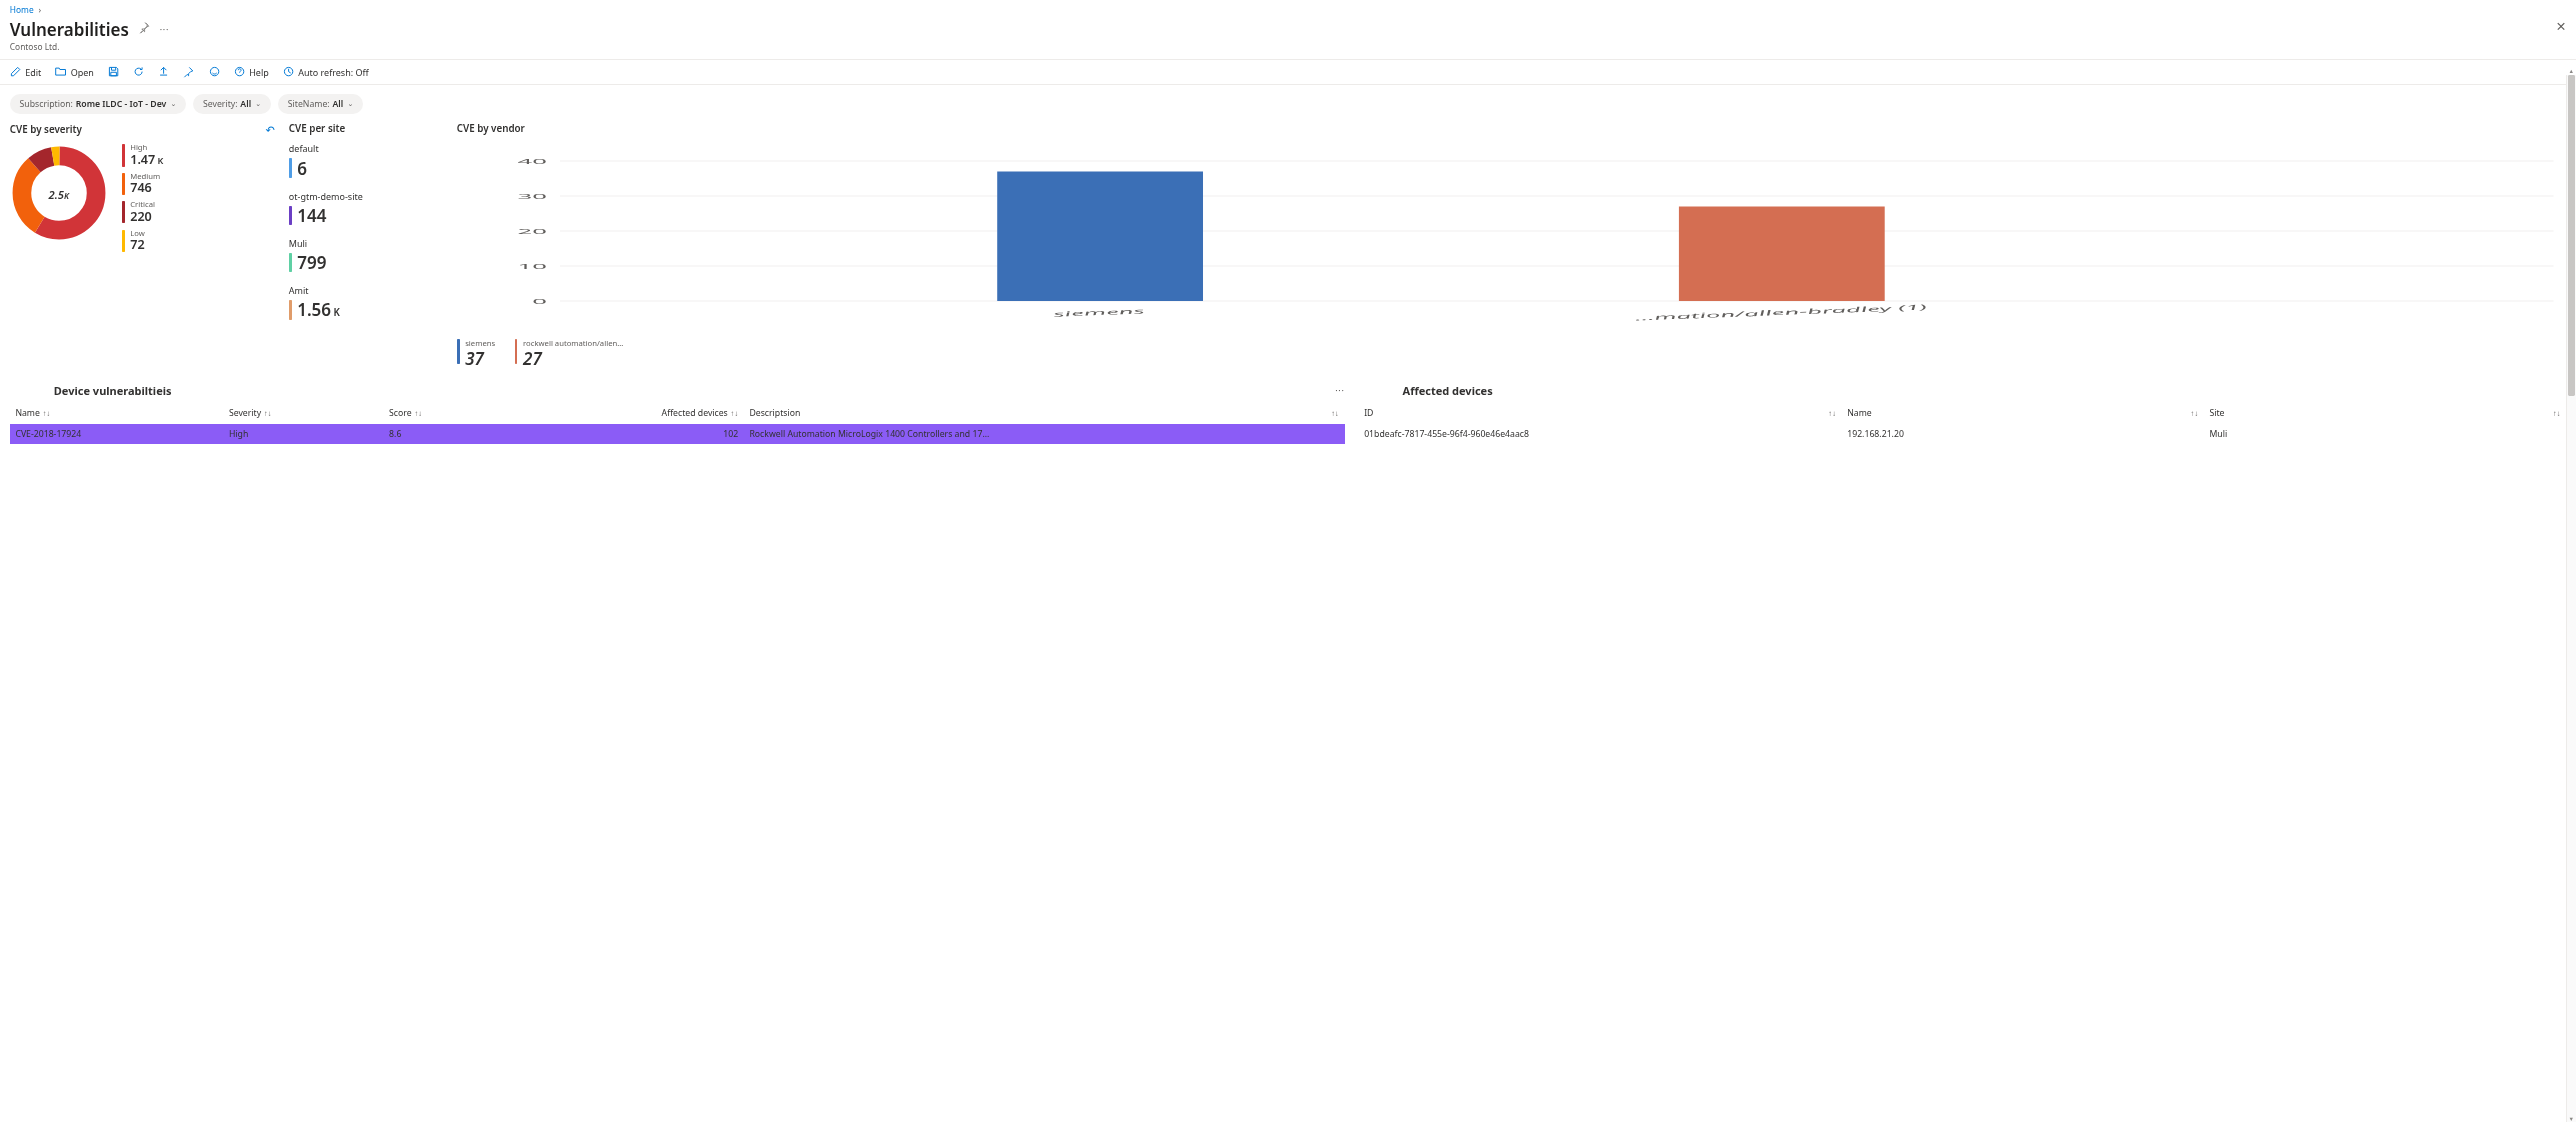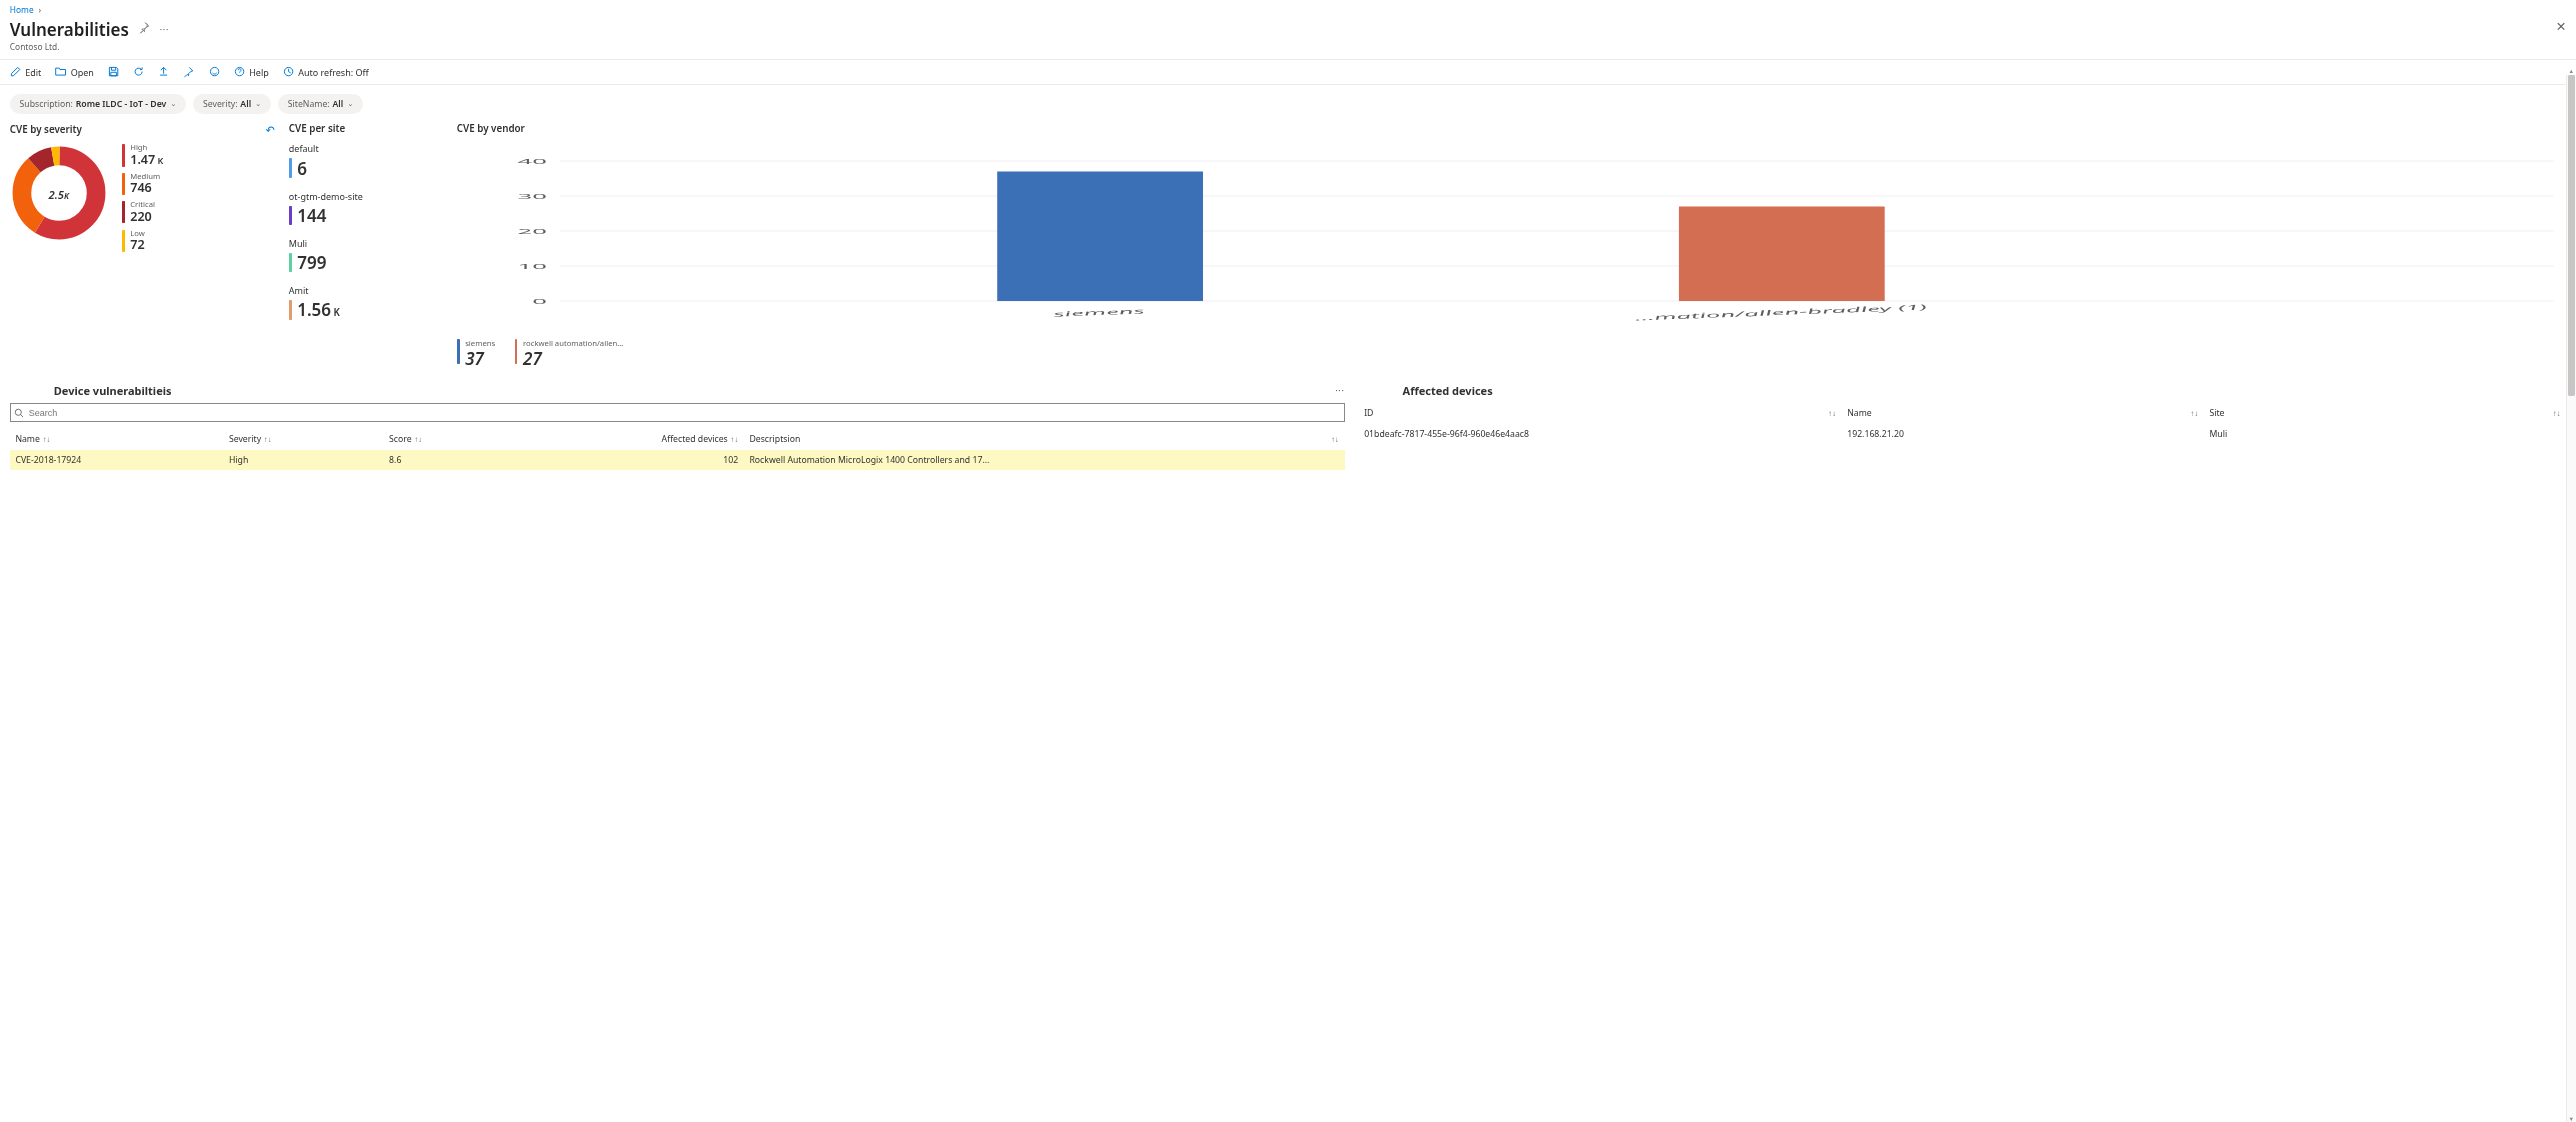--- a/index.html
+++ b/index.html
@@ -60,21 +60,21 @@
     .sec-head h3 { font-size:11px; font-weight:700;padding-left:44px; }
     .dots { cursor:pointer; color:#605e5c; letter-spacing:0.7px;}
     .search-bar { position:relative; margin-bottom:7px; }
     .search-bar input { width:100%; padding:3.5px 5.6px 3.5px 18px; border:0.7px solid #8a8886; font-size:9px; }
     .search-bar .sico { position:absolute; left:4.2px; top:4.2px; color:#605e5c;}
     table { width:100%; border-collapse:collapse; font-size:8.7px; }
     th { text-align:left; font-weight:400; color:#323130; padding:4.2px 5.6px; white-space:nowrap;}
     .sort-h { display:flex; align-items:center; gap:2.8px;}
     .sort-ic { font-size:7.7px; color:#605e5c; }
     td { padding:4.2px 5.6px; white-space:nowrap; overflow:hidden; text-overflow:ellipsis; max-width:0; }
-    tr.selected td { background:#fef9c3; }
+    tr.selected td { background:#8b5cf6; }
     .scroll-y { max-height:56px; overflow-y:scroll; }
     .right-scroll { position:fixed; right:0; top:75px; bottom:0; width:10.5px; background:#fafafa; border-left:0.7px solid #edebe9; }
     .right-scroll .thumb { position:absolute; left:1.4px; right:1.4px; top:0; height:321px; background:#c8c6c4; border-radius:1.4px;}
     .right-scroll .tri-up, .right-scroll .tri-dn { position:absolute; left:0; right:0; text-align:center; font-size:5.6px; color:#8a8886; }
     .right-scroll .tri-up { top:-8.4px; }
     .right-scroll .tri-dn { bottom:-1.4px; }
   </style>
 </head>
 <body>
 
@@ -304,29 +304,20 @@
 
 </div>
 
 <div class="lower">
 
   <div>
     <div class="sec-head">
       <h3>Device vulnerabiltieis</h3>
       <span class="dots">···</span>
     </div>
-    <div class="search-bar">
-      <span class="sico">
-        <svg width="9.8" height="9.8" viewBox="0 0 16 16" fill="none" stroke="#605e5c" stroke-width="1.4">
-            <circle cx="7" cy="7" r="5"></circle>
-            <path d="M11 11l4 4"></path>
-          </svg>
-      </span>
-      <input placeholder="Search" style="">
-    </div>
     <table>
       <colgroup>
           <col style="width:16%">
           <col style="width:12%">
           <col style="width:12%">
           <col style="width:15%">
           <col style="width:45%">
         </colgroup>
       <thead>
           <tr>

